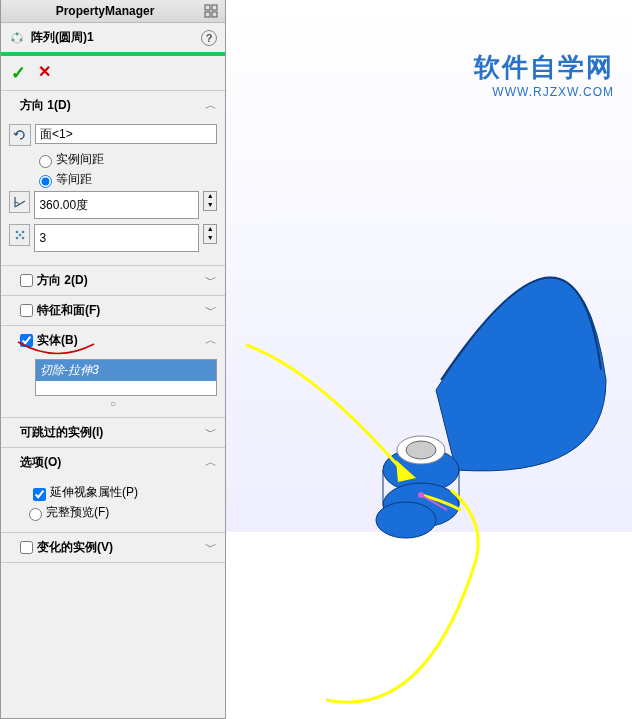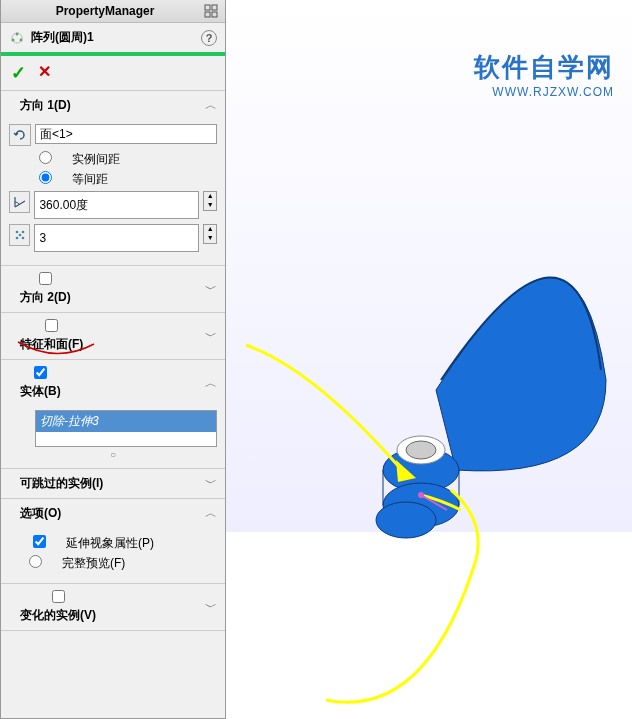--- a/index.html
+++ b/index.html
@@ -16,26 +16,26 @@
 .check-icon { color: #0a0; font-size: 18px; font-weight: bold; cursor: pointer; }
 .cross-icon { color: #c00; font-size: 16px; font-weight: bold; cursor: pointer; }
 .section { border-bottom: 1px solid #ccc; }
 .section-header { padding: 6px 8px; display: flex; align-items: center; cursor: pointer; margin-left: 11px; }
 .section-header .chevron { margin-left: auto; font-size: 12px; color: #666; }
 .section-label { font-weight: bold; font-size: 12px; }
 .section-body { padding: 4px 8px 8px 8px; }
 .field-row { display: flex; align-items: flex-start; margin-bottom: 5px; gap: 4px; }
 .side-icon { width: 22px; height: 22px; border: 1px solid #aaa; background: #eee; display: flex; align-items: center; justify-content: center; cursor: pointer; }
 .text-input { flex: 1; border: 1px solid #999; padding: 2px 4px; font-size: 12px; height: 20px; background: #fff; }
-.radio-row { display: flex; align-items: flex-start; margin: 3px 0 3px 30px; gap: 20px; }
+.radio-row { display: flex; align-items: flex-end; margin: 3px 0 3px 30px; gap: 4px; }
 .radio-row input { margin: 0; }
 .spin-input { flex: 1; border: 1px solid #999; padding: 2px 4px; font-size: 12px; height: 28px; background: #fff; }
 .spin-btns { width: 14px; height: 20px; border: 1px solid #999; display: flex; flex-direction: column; }
 .spin-btns div { flex: 1; font-size: 7px; text-align: center; line-height: 8px; cursor: pointer; background: #eee; }
-.checkbox-row { display: flex; align-items: center; gap: 4px; flex-direction: column; }
+.checkbox-row { display: flex; align-items: center; gap: 4px; }
 .checkbox-row input { margin: 0; }
 .red-arc { position: absolute; top: 340px; left: 16px; width: 80px; height: 16px; pointer-events: none; }
 .list-box { border: 1px solid #999; background: #fff; margin-left: 26px; }
 .list-item { background: #5090d0; color: #fff; padding: 2px 4px; font-size: 12px; font-style: italic; }
 .list-empty { height: 14px; }
 .handles { text-align: center; color: #888; font-size: 10px; margin-top: 2px; }
 .viewport { margin-left: 226px; height: 532px; background: linear-gradient(#fff, #eef); position: relative; }
 .watermark { position: absolute; top: 50px; right: 18px; text-align: right; }
 .watermark-cn { font-size: 26px; font-weight: bold; color: #2873c8; letter-spacing: 2px; }
 .watermark-en { font-size: 12px; color: #2873c8; letter-spacing: 1px; }

